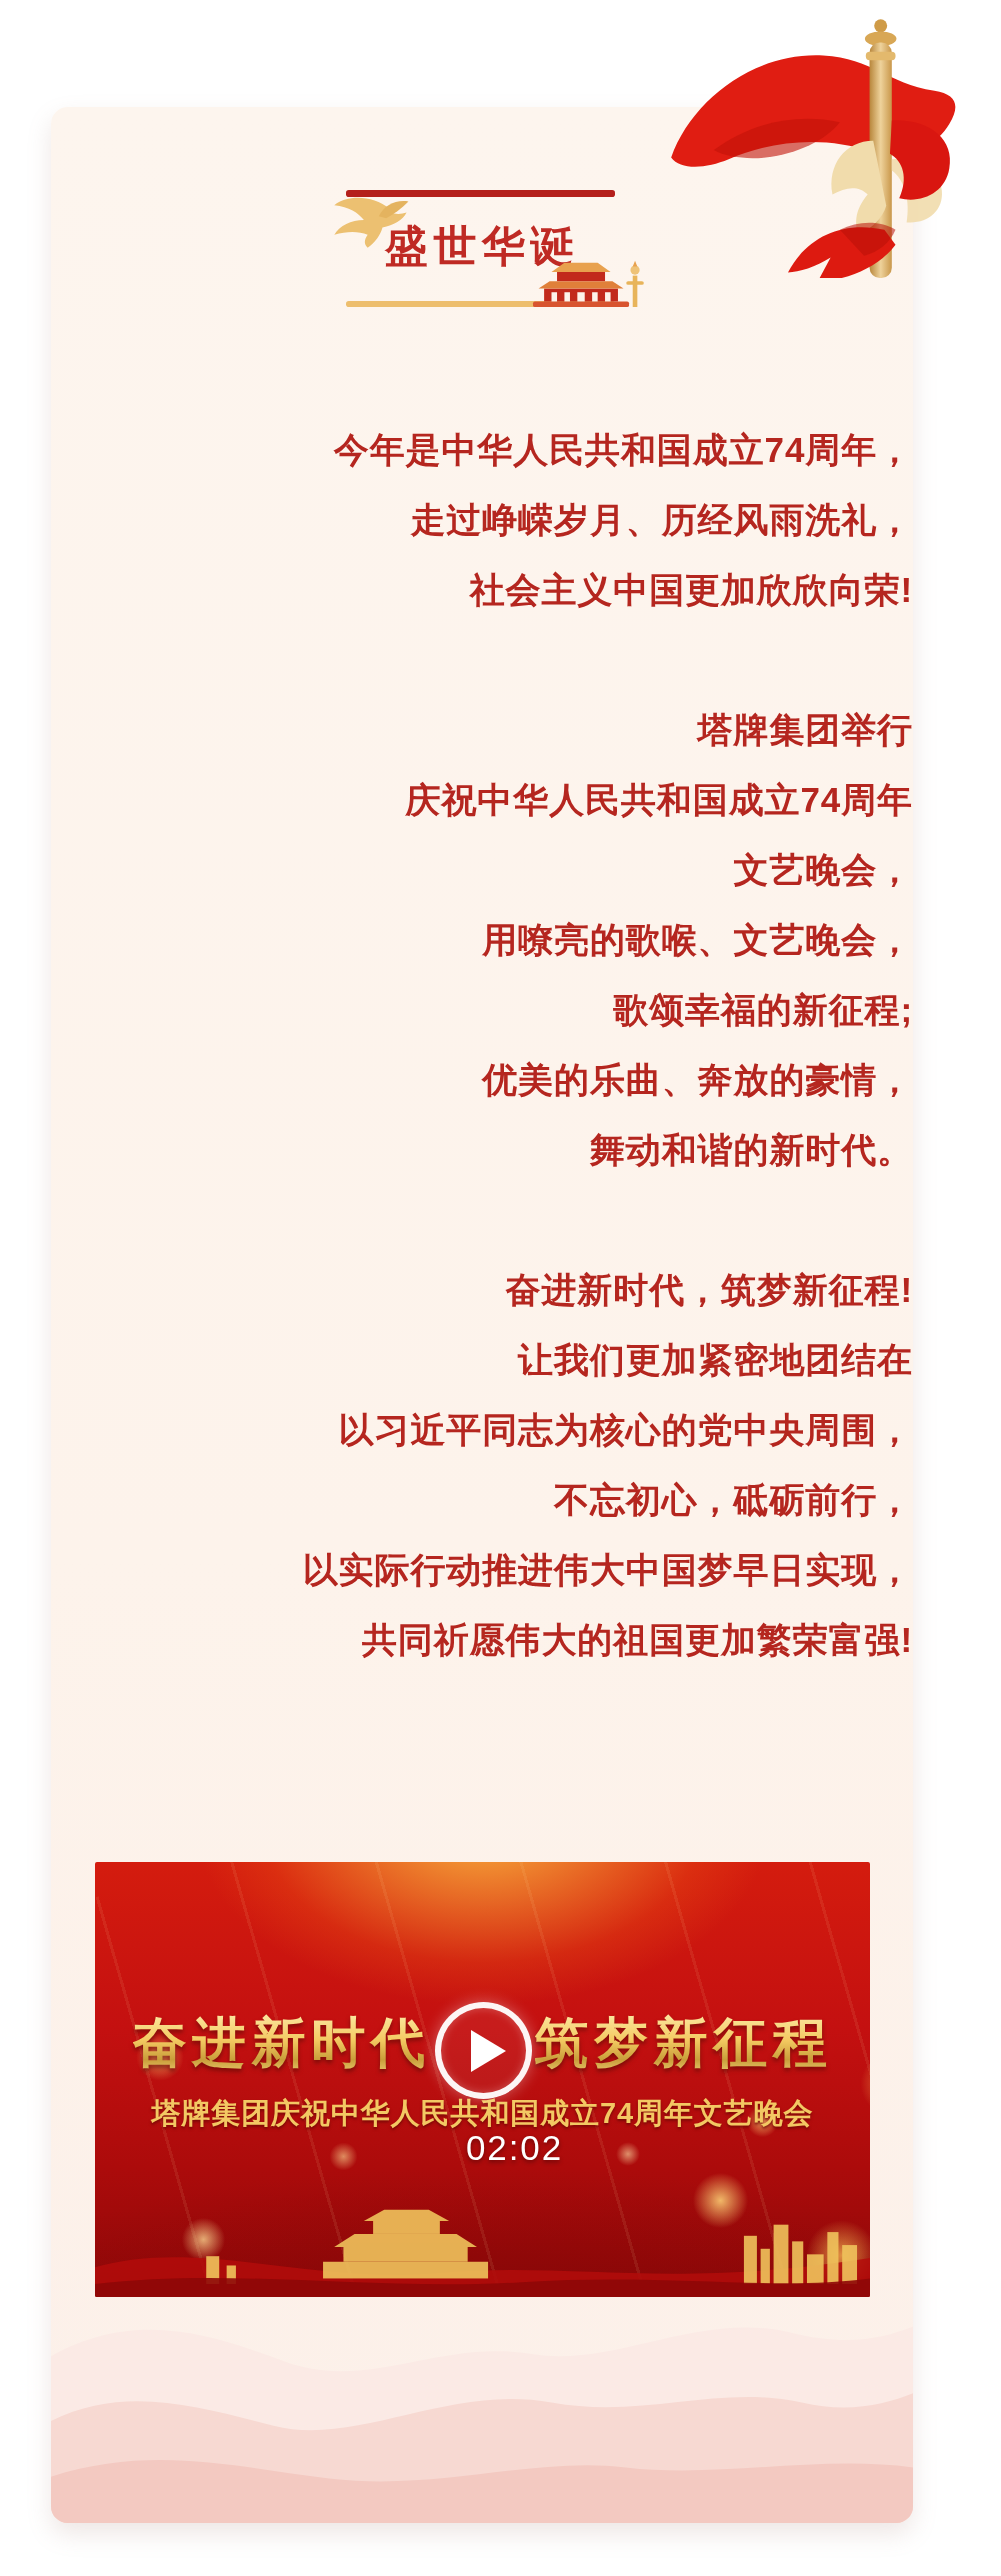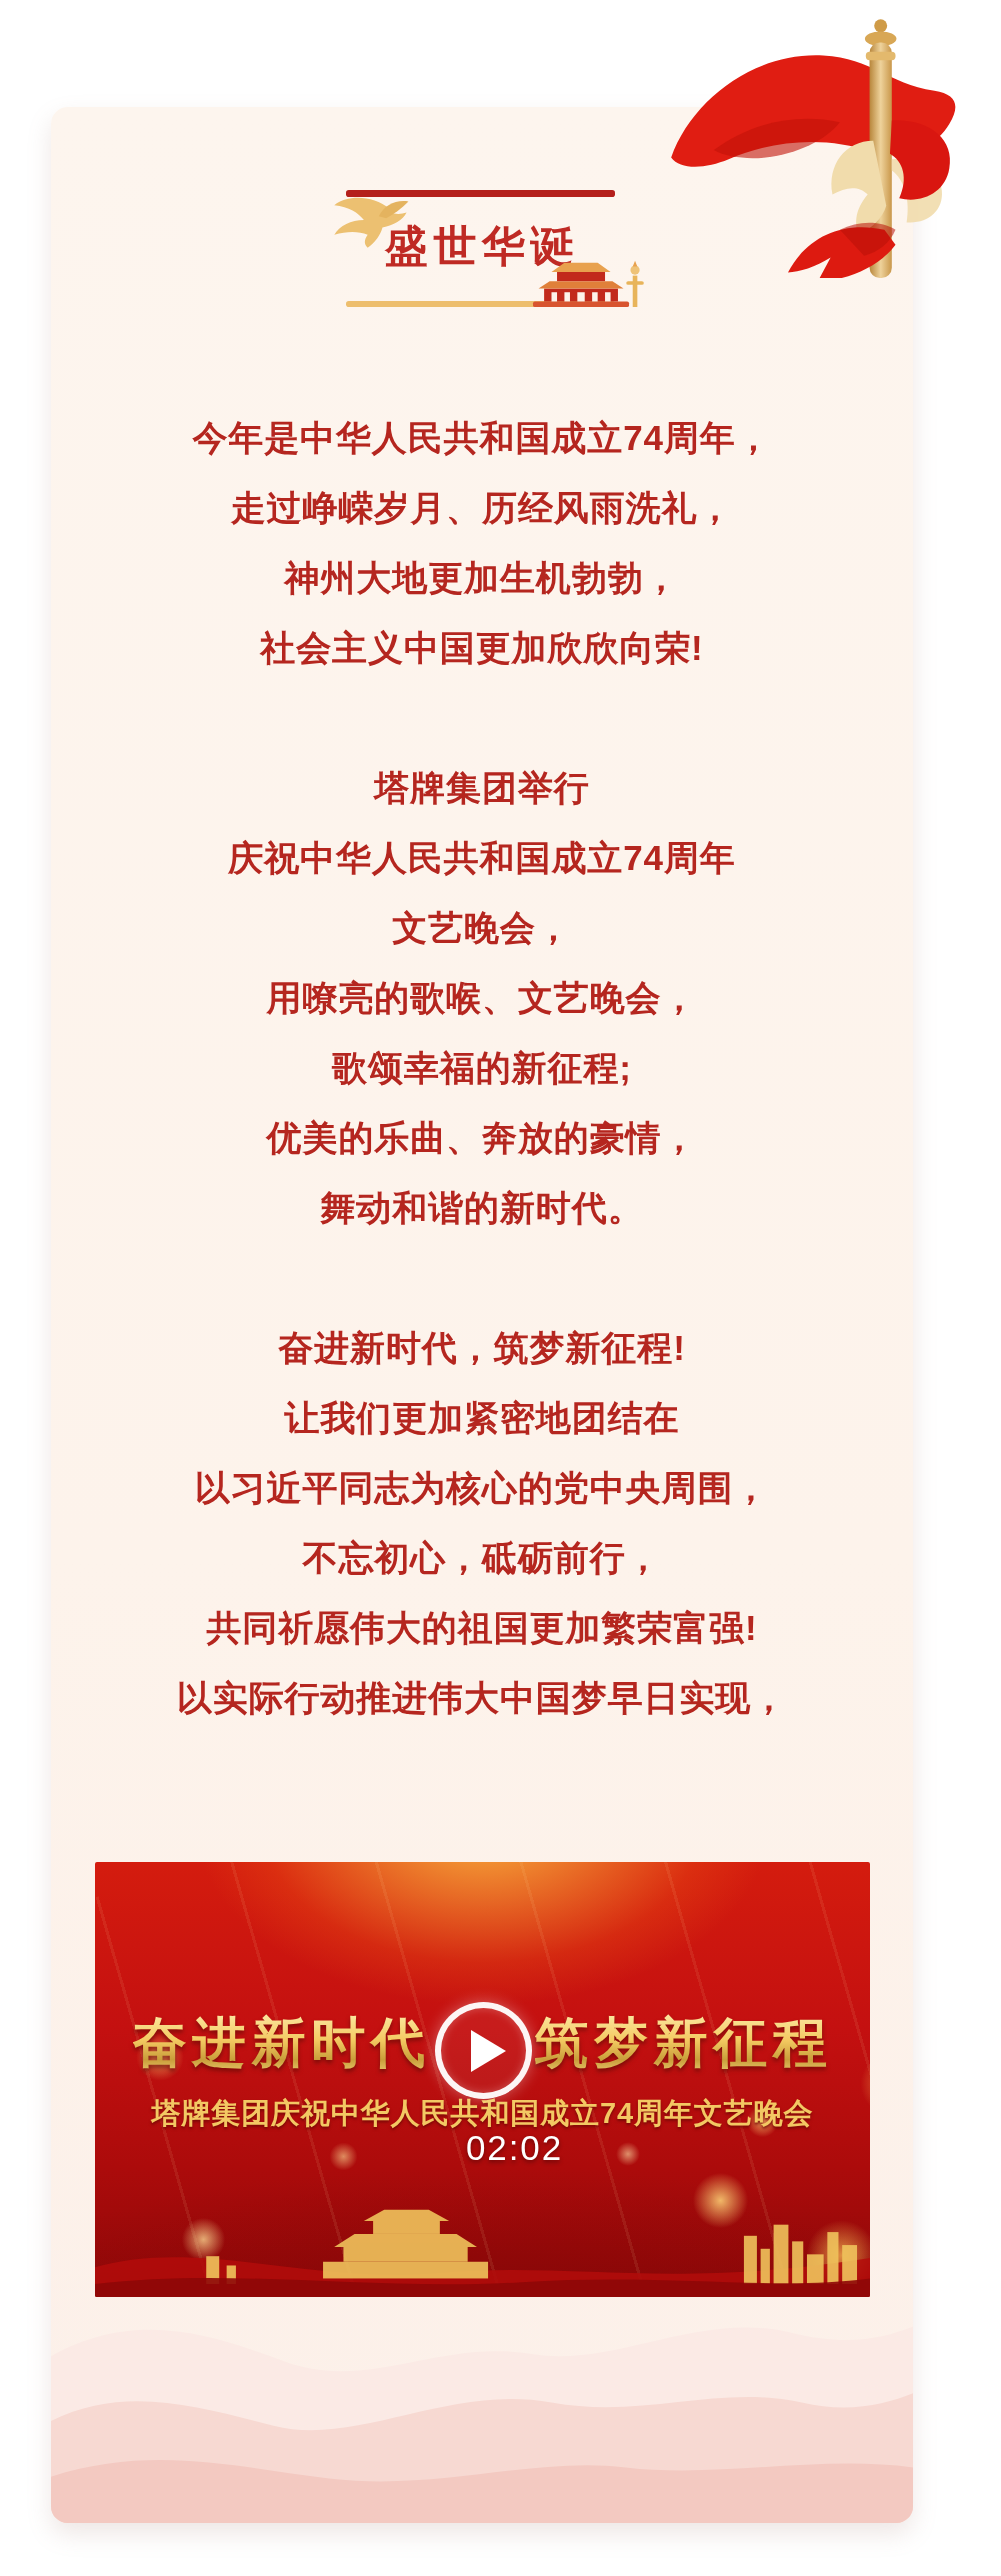--- a/index.html
+++ b/index.html
@@ -17,21 +17,21 @@
   .flag{position:absolute;left:658px;top:11px;width:310px;height:267px;z-index:5;}
   .divider-red{position:absolute;left:295px;top:83px;width:269px;height:7.4px;background:#b41f1b;border-radius:2.8px;}
   .dove{position:absolute;left:274px;top:85px;width:89px;height:56px;}
   .page-title{
     position:absolute;left:0;top:111px;width:100%;text-align:center;
     font-size:43px;font-weight:700;color:#bf2a24;letter-spacing:5.6px;
   }
   .divider-gold{position:absolute;left:295px;top:194px;width:269px;height:5.6px;background:#edbe6d;border-radius:2.8px;}
   .gate{position:absolute;left:480px;top:152px;width:113px;height:48px;}
   
-  .text-col{position:absolute;left:0;top:296px;width:100%;text-align:center;}
+  .text-col{position:absolute;left:0;top:308px;width:100%;text-align:right;}
   .para{margin:0;}
   .para + .para{margin-top:70px;}
   .line{
     height:70px;line-height:70px;font-size:35px;font-weight:600;
     color:#b5261f;letter-spacing:0.9px;white-space:nowrap;
   }
   
   .video{
     position:absolute;left:44px;top:1755px;width:775px;height:435px;
     border-radius:2px;overflow:hidden;cursor:pointer;
@@ -132,39 +132,38 @@
       <rect x="110" y="18" width="5" height="34" fill="#e8b45a"></rect>
       <rect x="103" y="24" width="19" height="4" rx="2" fill="#e8b45a"></rect>
       <circle cx="112.5" cy="12" r="5" fill="#eec277"></circle>
       <path d="M112.5 2 L115 8 L110 8 Z" fill="#e8a14e"></path>
     </svg>
 
     <div class="text-col">
       <div class="para">
         <div class="line">今年是中华人民共和国成立74周年，</div>
         <div class="line">走过峥嵘岁月、历经风雨洗礼，</div>
-        <div class="line">神州大地更加生机勃勃，</div>
         <div class="line">社会主义中国更加欣欣向荣!</div>
       </div>
       <div class="para">
         <div class="line">塔牌集团举行</div>
         <div class="line">庆祝中华人民共和国成立74周年</div>
         <div class="line">文艺晚会，</div>
         <div class="line">用嘹亮的歌喉、文艺晚会，</div>
         <div class="line">歌颂幸福的新征程;</div>
         <div class="line">优美的乐曲、奔放的豪情，</div>
         <div class="line">舞动和谐的新时代。</div>
       </div>
       <div class="para">
         <div class="line">奋进新时代，筑梦新征程!</div>
         <div class="line">让我们更加紧密地团结在</div>
         <div class="line">以习近平同志为核心的党中央周围，</div>
         <div class="line">不忘初心，砥砺前行，</div>
+        <div class="line">以实际行动推进伟大中国梦早日实现，</div>
         <div class="line">共同祈愿伟大的祖国更加繁荣富强!</div>
-        <div class="line">以实际行动推进伟大中国梦早日实现，</div>
       </div>
     </div>
 
     <div class="video">
       <div class="beam"></div>
       <div class="streaks"></div>
       <div class="bokeh"></div>
 
       <svg class="skyline" viewBox="0 0 836 110">
         <path d="M0 78 C 110 46 230 96 370 84 C 520 72 620 102 836 68 L836 110 L0 110 Z" fill="#b30c0a" opacity=".85"></path>

